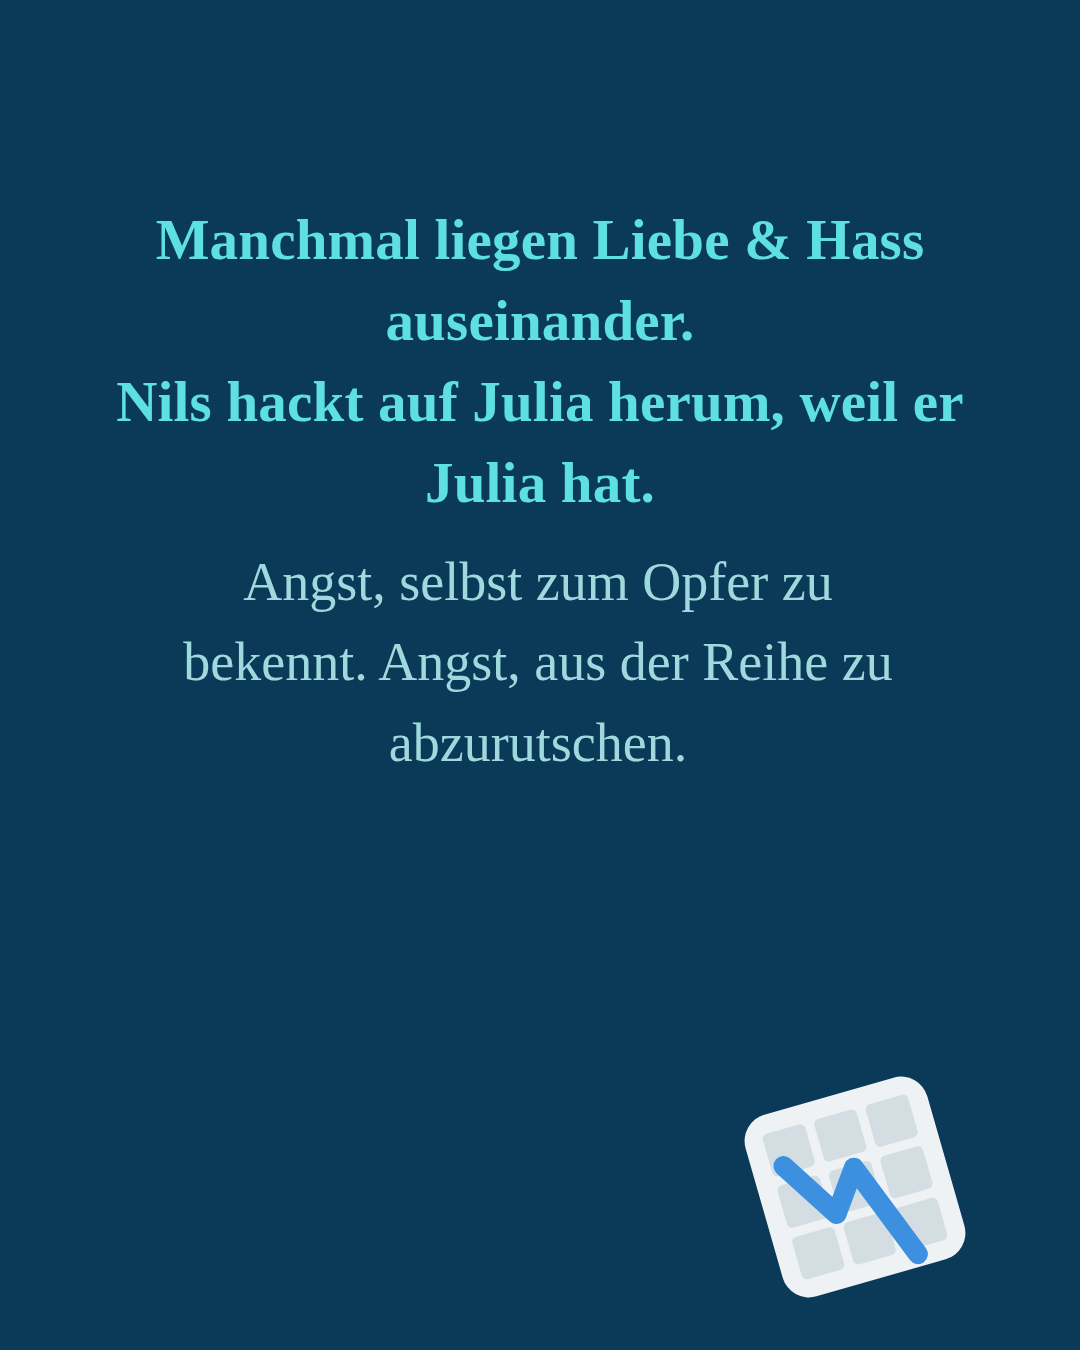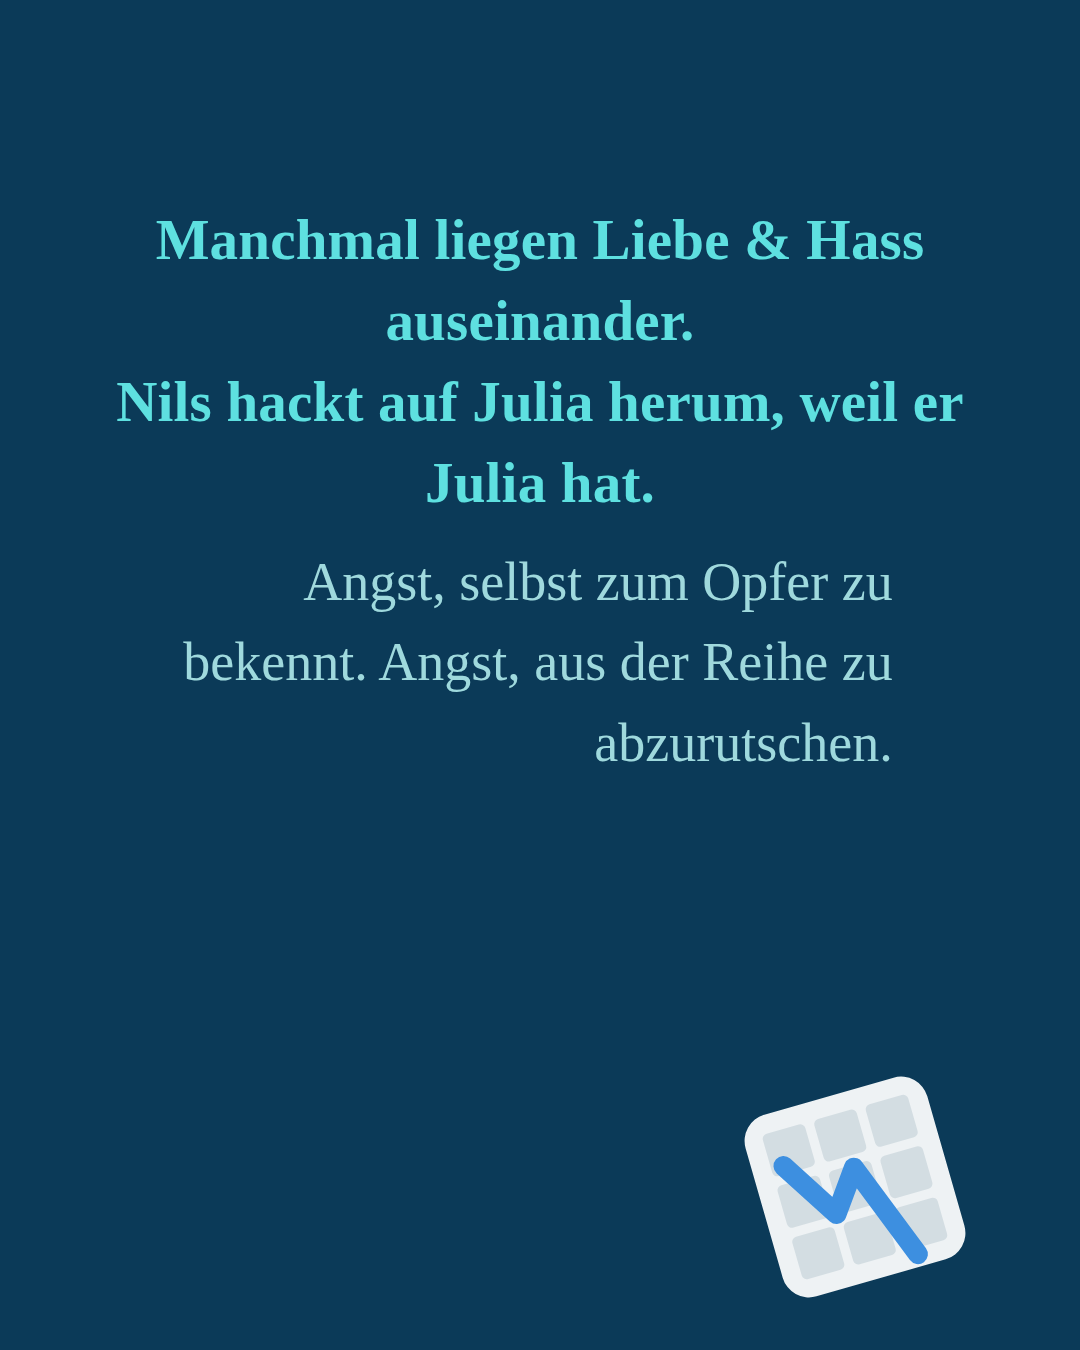--- a/index.html
+++ b/index.html
@@ -41,21 +41,21 @@
   .headline .line {
     display: block;
     white-space: nowrap;
   }
 
   .body-text {
     color: #9fd9dd;
     font-weight: normal;
     font-size: 54px;
     line-height: 1.49;
-    text-align: right;
+    text-align: center;
     max-width: 840px;
     margin: 18px 4px 0 0;
   }
 
   .body-text .line {
     display: block;
   }
 
   
   .sticker {

